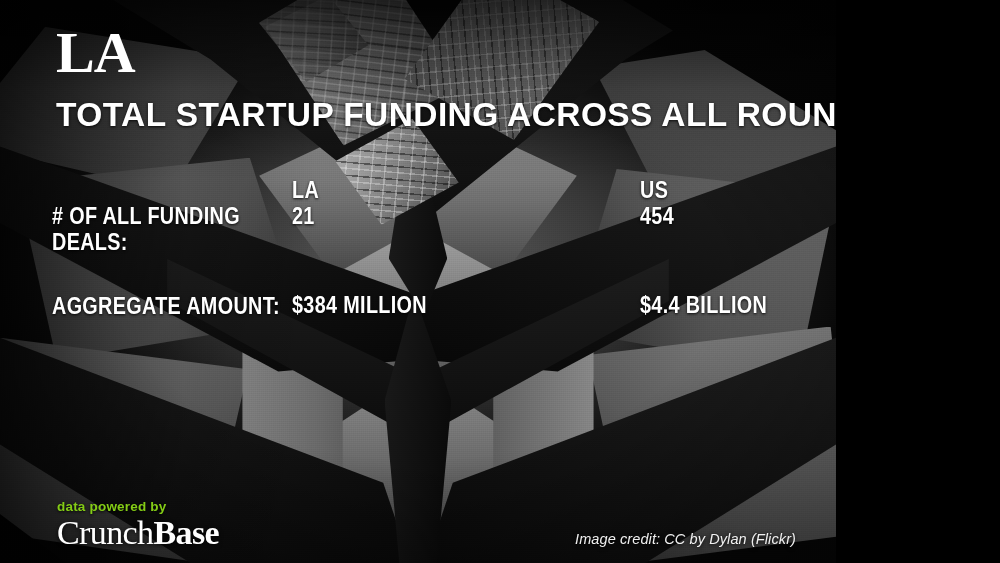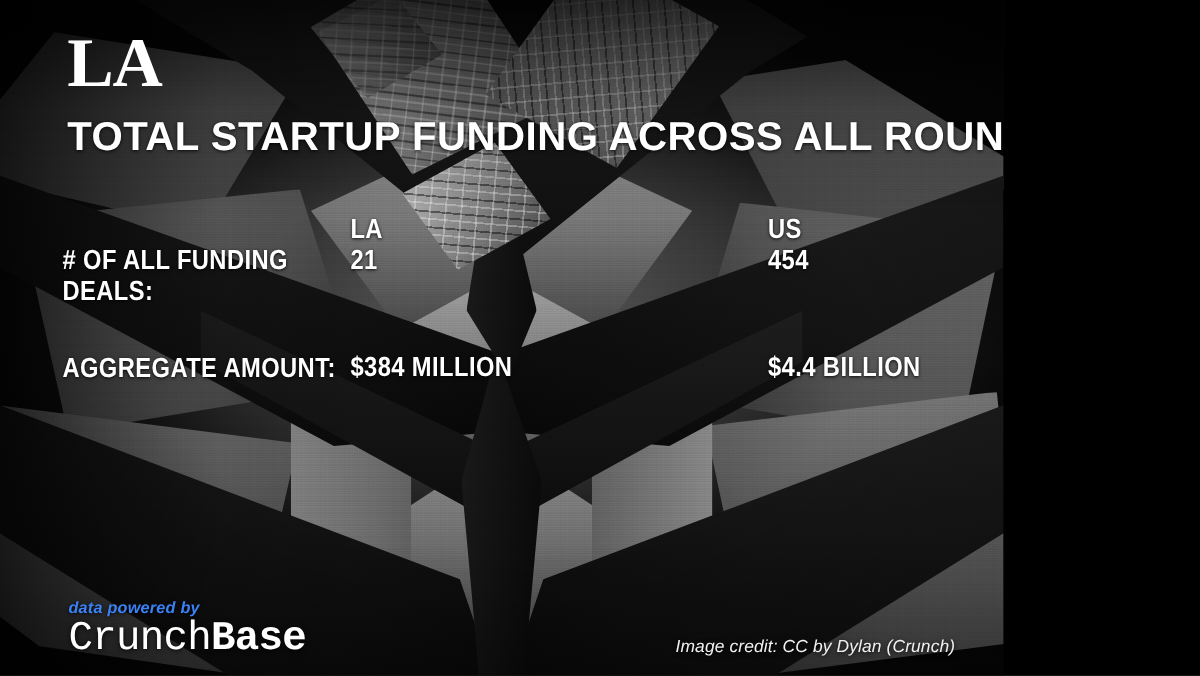--- a/index.html
+++ b/index.html
@@ -238,30 +238,29 @@
   .row-amt-la      { top: 293px; }
   .row-amt-us      { top: 293px; }
 
   .crunchbase {
     position: absolute;
     left: 57px;
     bottom: 12px;
   }
   .cb-powered {
     font-family: "Liberation Sans", sans-serif;
-    font-style: italic;
     font-weight: bold;
     font-size: 13.5px;
-    color: #3b82f6;
+    color: #84cc16;
     letter-spacing: .2px;
     margin-bottom: 2px;
     text-shadow: 0 1px 3px rgba(0,0,0,.9);
   }
   .cb-wordmark {
-    font-family: Liberation Mono, monospace;
+    font-family: Liberation Serif, serif;
     font-size: 34px;
     line-height: 1.02;
     color: #ffffff;
     letter-spacing: -0.6px;
     white-space: nowrap;
     text-shadow: 0 1px 4px rgba(0,0,0,.9);
     text-align: center;
   }
   .cb-crunch { font-weight: 400; }
   .cb-base   { font-weight: bold; }
@@ -345,16 +344,16 @@
       <div class="la-col row-amt-la">$384 MILLION</div>
       <div class="us-col row-amt-us">$4.4 BILLION</div>
 
     </div>
 
     <div class="crunchbase">
       <div class="cb-powered">data powered by</div>
       <div class="cb-wordmark"><span class="cb-crunch">Crunch</span><span class="cb-base">Base</span></div>
     </div>
 
-    <div class="image-credit">Image credit: CC by Dylan (Crunch)</div>
+    <div class="image-credit">Image credit: CC by Dylan (Flickr)</div>
 
   </div>
 </div>
 
 </body></html>

